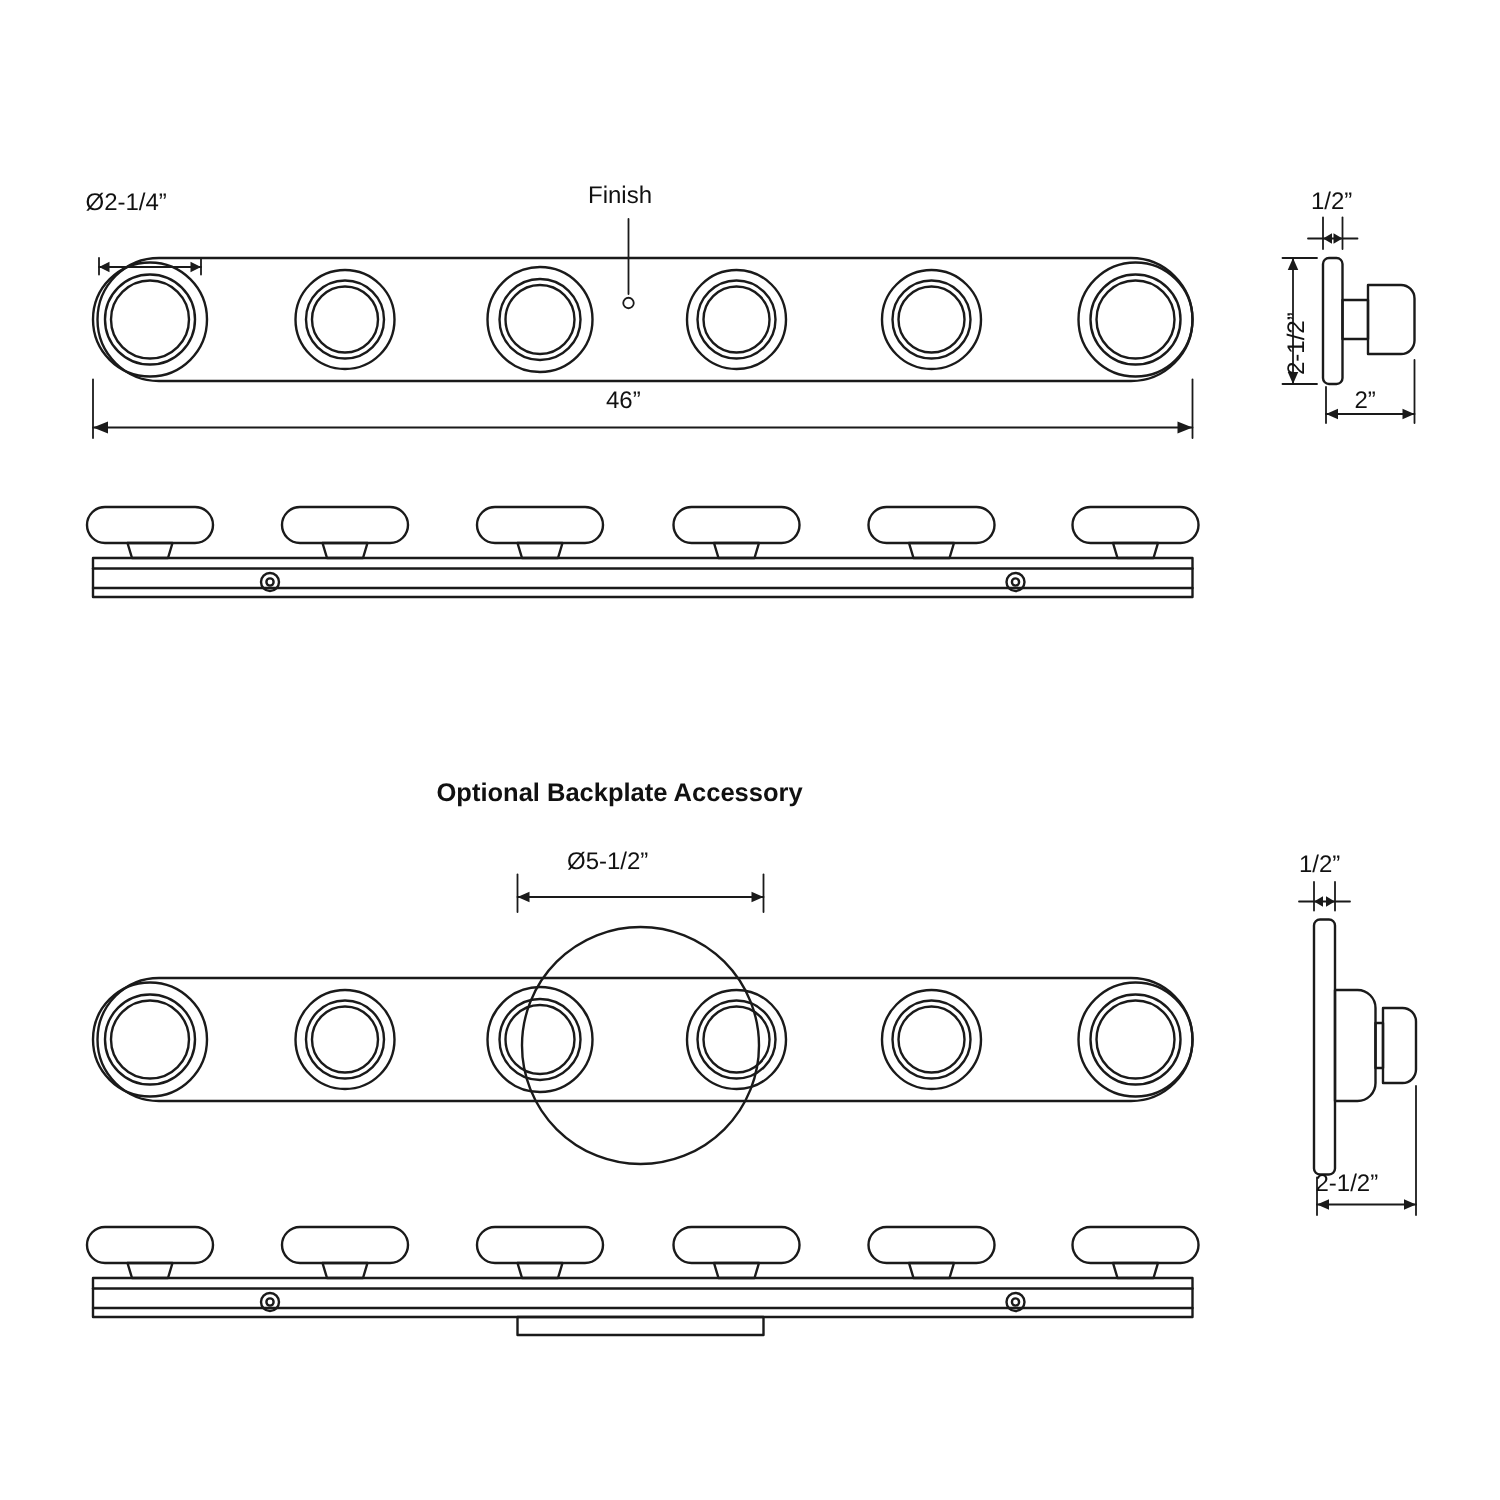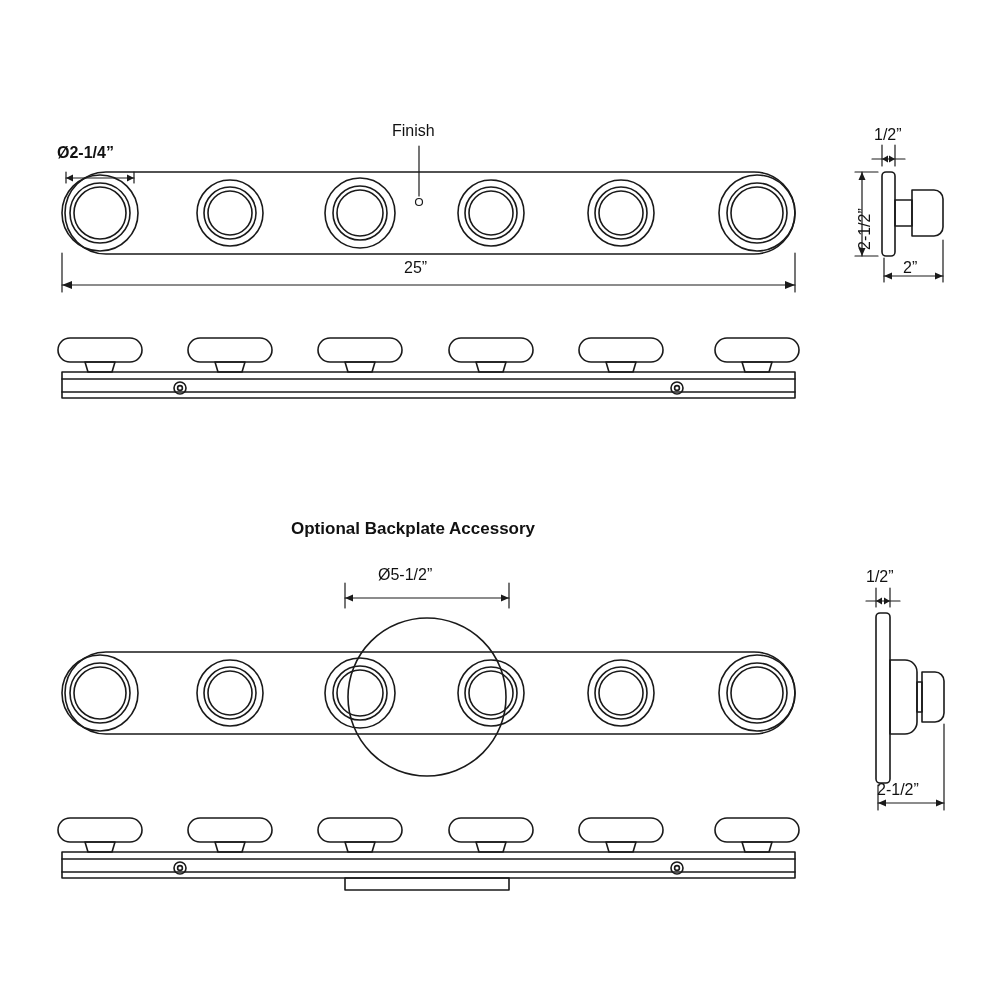--- a/index.html
+++ b/index.html
@@ -277,23 +277,23 @@
         <circle cx="677" cy="868" r="6"></circle>
         <circle cx="677" cy="868" r="2.4"></circle>
       </g>
     </g>
 
   </g>
 </svg>
 
 <div class="lbl" style="left:392px; top:122px;">Finish</div>
 
-<div class="lbl" style="left:57px; top:144px;font-weight:bold;">Ø2-1/4”</div>
-
-<div class="lbl" style="left:404px; top:259px;">25”</div>
+<div class="lbl" style="left:57px; top:127px;">Ø2-1/4”</div>
+
+<div class="lbl" style="left:404px; top:259px;">46”</div>
 
 <div class="lbl" style="left:874px; top:126px;">1/2”</div>
 
 <div class="lbl vert" style="left:856px; top:250px;">2-1/2”</div>
 
 <div class="lbl" style="left:903px; top:259px;">2”</div>
 
 <div class="lbl bold" style="left:291px; top:519px;">Optional Backplate Accessory</div>
 
 <div class="lbl" style="left:378px; top:566px;">Ø5-1/2”</div>

